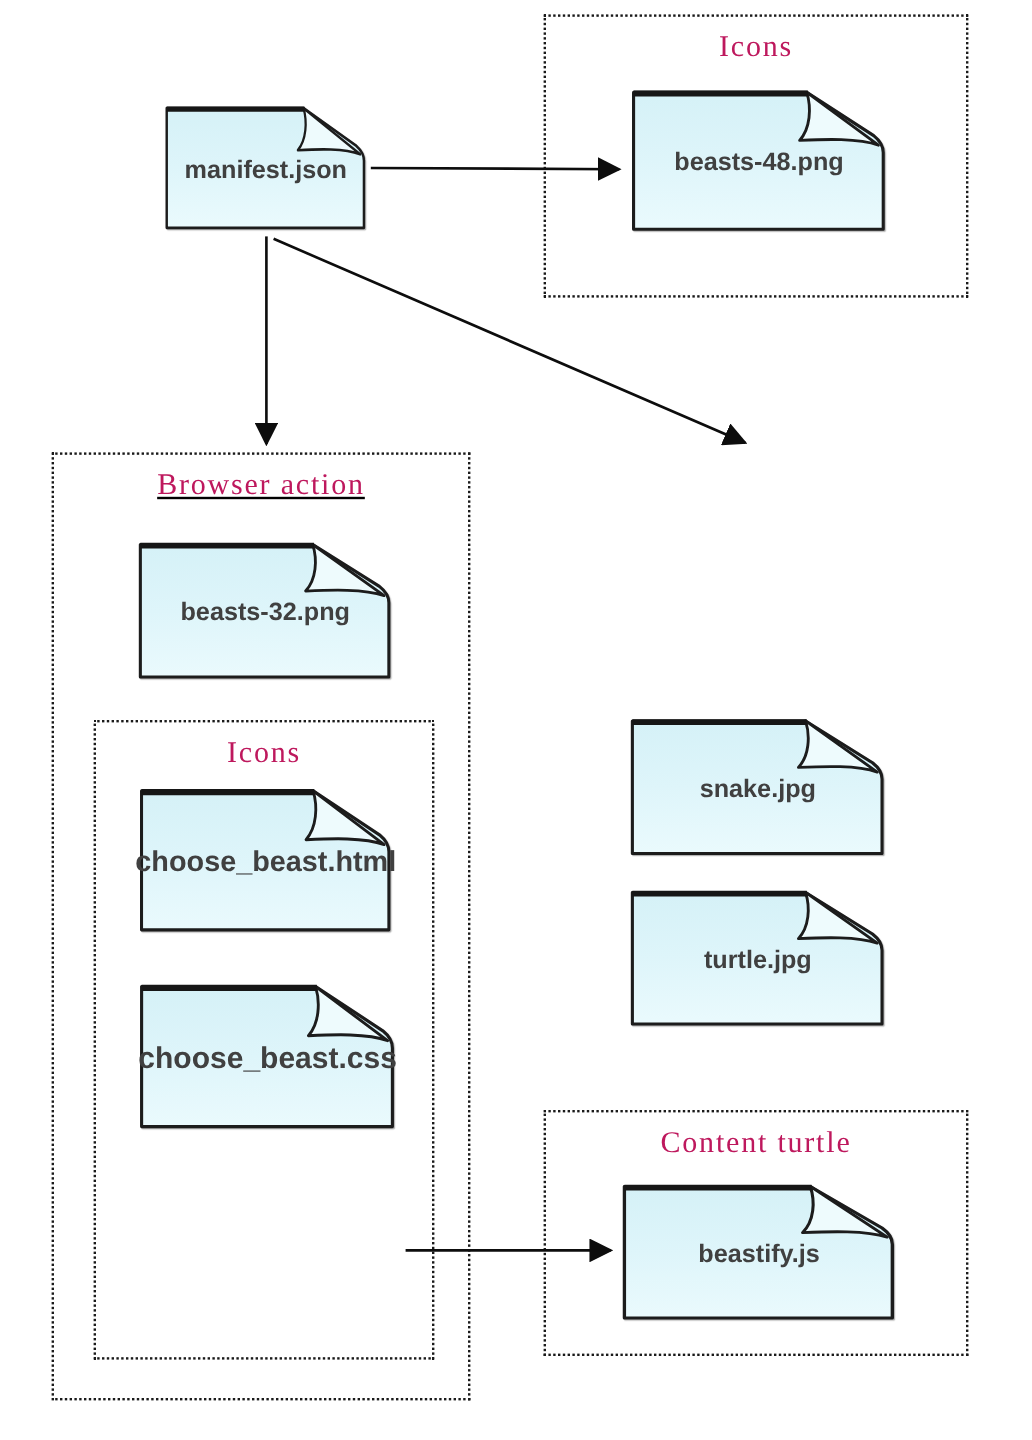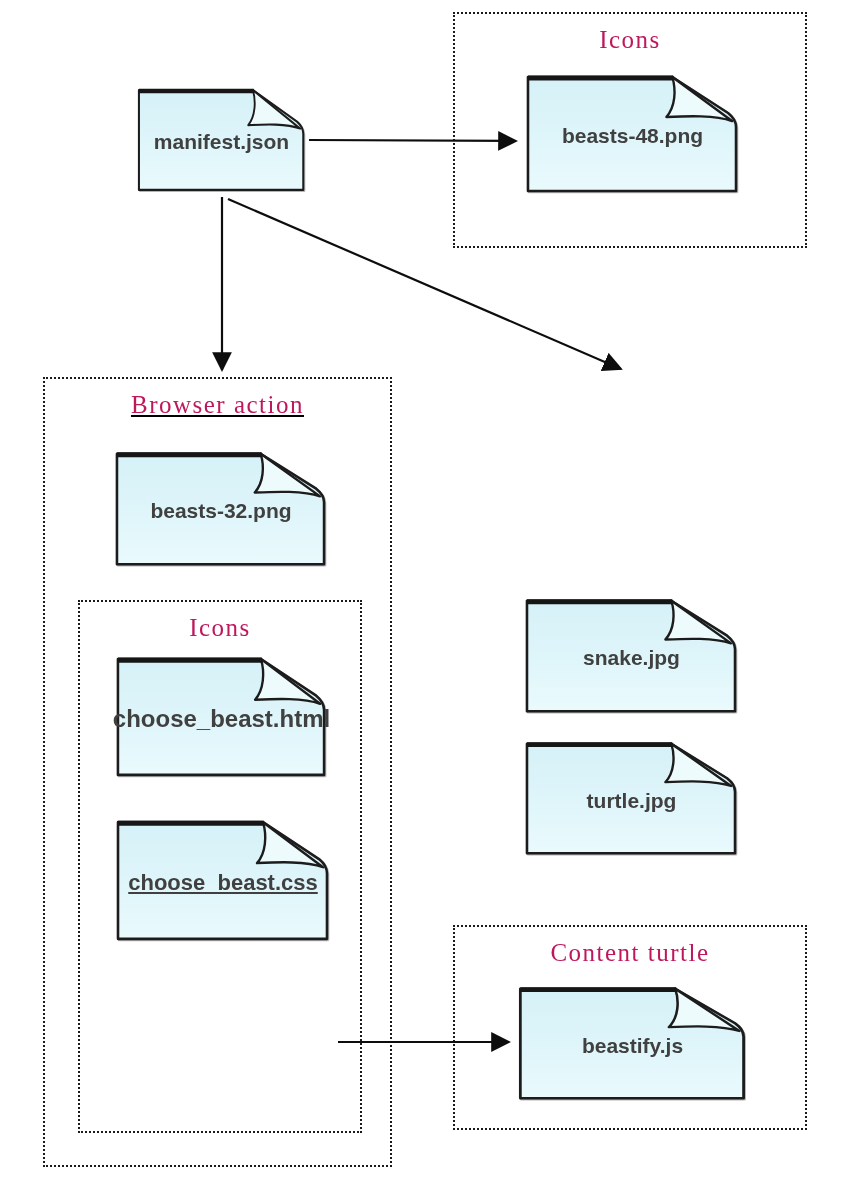--- a/index.html
+++ b/index.html
@@ -169,21 +169,21 @@
     </svg>
     <div class="file-label" style="font-size:24px;">choose_beast.html</div>
   </div>
 
   <div class="file-node" style="left:113px; top:815px; width:220px; height:131px;">
     <svg class="doc" viewBox="0 0 220 128" preserveAspectRatio="none">
       <path class="doc-body" d="M5 7 L150 7 L206 43 C211 47 214 51 214 57 L214 121 L5 121 Z"></path>
       <path class="doc-fold" d="M150 7 L210 51 C193 45 166 46 144 47 C153 37 154 20 150 7 Z"></path>
       <path class="doc-top" d="M5 8 L151 8"></path>
     </svg>
-    <div class="file-label" style="font-size:22px;text-decoration:underline;">choose_beast.css</div>
+    <div class="file-label" style="font-size:25px;">choose_beast.css</div>
   </div>
 
 
 
   <div class="file-node" style="left:522px; top:594px; width:219px; height:124px;">
     <svg class="doc" viewBox="0 0 220 128" preserveAspectRatio="none">
       <path class="doc-body" d="M5 7 L150 7 L206 43 C211 47 214 51 214 57 L214 121 L5 121 Z"></path>
       <path class="doc-fold" d="M150 7 L210 51 C193 45 166 46 144 47 C153 37 154 20 150 7 Z"></path>
       <path class="doc-top" d="M5 8 L151 8"></path>
     </svg>

